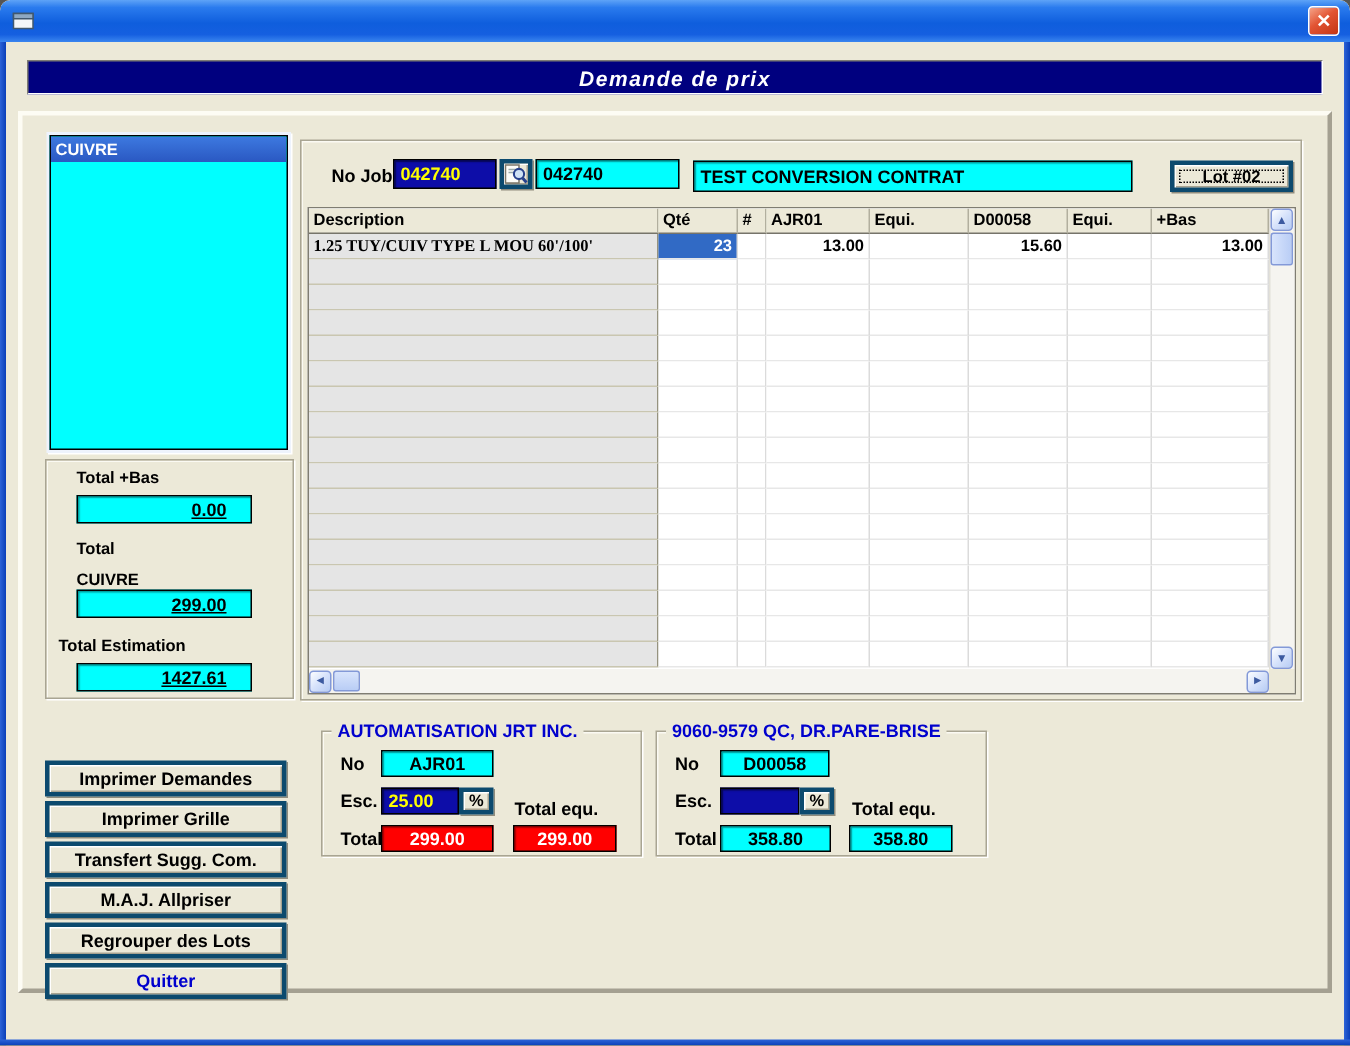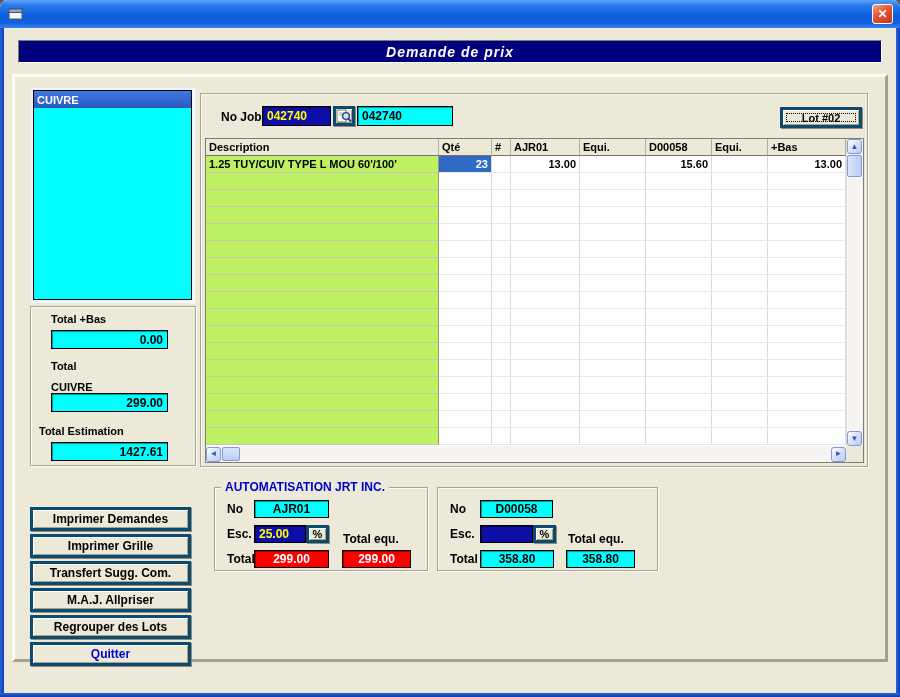--- a/index.html
+++ b/index.html
@@ -62,21 +62,21 @@
   .listitem.sel { background: linear-gradient(180deg,#3d79e0,#2a58c2); color:#fff; }
 
   .totfrm { position:absolute; left:30px; top:306px; width:166px; height:160px; }
   .totlabel { position:absolute; font-size:11px; font-weight:bold; color:#000; }
   .cyanfield {
     background:var(--cyan); border:1px solid #000;
     box-shadow: inset 1px 1px 1px rgba(0,0,0,.4);
     font-weight:bold; font-size:12px; color:#000;
     display:flex; align-items:center;
   }
-  .num { justify-content:flex-end; padding-right:4px; }
+  .num { justify-content:flex-end; padding-right:16px;text-decoration:underline; }
   .ctr { justify-content:center; }
   .tfield { position:absolute; left:51px; width:117px; height:19px; }
 
   .btn3d {
     background:#ece9d8;
     border:3px solid #0c4a6e;
     box-shadow: inset 1px 1px 0 #ffffff, inset -1px -1px 0 #a6a290, 1px 1px 0 #8f8c7d;
     font-weight:bold; color:#000;
     display:flex; align-items:center; justify-content:center; cursor:pointer;
   }
@@ -109,21 +109,21 @@
   .hcell {
     height:17px; background:#ece9d8; font-size:11px; font-weight:bold;
     border-right:1px solid #b2af9e; border-bottom:1px solid #76746a;
     padding:1px 3px; display:flex; align-items:center; flex:none; overflow:hidden;
   }
   .cell {
     height:17px; background:#fff; font-size:11px; font-weight:bold;
     border-right:1px solid #dbdbdb; border-bottom:1px solid #e7e7e7;
     padding:1px 3px; display:flex; align-items:center; flex:none; overflow:hidden; white-space:nowrap;
   }
-  .cell.desc { background:#bef264; border-right:1px solid #96937f; border-bottom:1px solid #c9c6b0; }
+  .cell.desc { background:#e5e5e5; border-right:1px solid #96937f; border-bottom:1px solid #c9c6b0;font-family:Liberation Serif, serif; }
   .cell.r { justify-content:flex-end; }
   .cell.sel { background: var(--cell-sel); color:#fff; }
 
   
   .vscroll { position:absolute; right:0; top:0; width:17px; bottom:16px; background:#f5f4f0;
              box-shadow: inset 1px 0 0 #e2e0d8; }
   .hscroll { position:absolute; left:0; bottom:0; right:17px; height:16px; background:#f5f4f0; }
   .corner  { position:absolute; right:0; bottom:0; width:17px; height:16px; background:#ece9d8; }
   .sbtn {
     position:absolute;
@@ -204,20 +204,21 @@
   <div class="btn3d jobsrch">
     <svg width="16" height="14" viewBox="0 0 16 14">
       <rect x="1" y="1" width="9" height="12" fill="#fdfdf8" stroke="#7a7668"></rect>
       <line x1="3" y1="4" x2="8" y2="4" stroke="#9aa"></line>
       <line x1="3" y1="6" x2="8" y2="6" stroke="#9aa"></line>
       <circle cx="10" cy="7" r="3.4" fill="#cfe2f5" stroke="#27418c" stroke-width="1.4"></circle>
       <line x1="12.4" y1="9.6" x2="15" y2="12.6" stroke="#27418c" stroke-width="2"></line>
     </svg>
   </div>
   <div class="cyanfield jobnum2">042740</div>
+  <div class="cyanfield jobdesc">TEST CONVERSION CONTRAT</div>
   <div class="btn3d lotbtn">Lot #02</div>
 
   <div class="gridwrap">
     <div class="gridarea">
       <div class="gridrow">
           <div class="hcell" style="width: 233px;">Description</div>
           <div class="hcell" style="width: 53px;">Qté</div>
           <div class="hcell" style="width: 19px;">#</div>
           <div class="hcell" style="width: 69px;">AJR01</div>
           <div class="hcell" style="width: 66px;">Equi.</div>
@@ -418,20 +419,21 @@
     <div class="grplabel" style="left:12px; top:37px;">Esc.</div>
     <input class="navyfield" style="position: absolute; left: 39px; top: 37px; width: 52px; height: 18px;" readonly="" value="25.00">
     <div class="btn3d pctbtn" style="position:absolute; left:91px; top:37px; width:23px; height:18px;">%</div>
     <div class="grplabel" style="left:128px; top:42px;">Total equ.</div>
     <div class="grplabel" style="left:12px; top:62px;">Total</div>
     <div class="redfield" style="position:absolute; left:39px; top:62px; width:75px; height:18px;">299.00</div>
     <div class="redfield" style="position:absolute; left:127px; top:62px; width:69px; height:18px;">299.00</div>
   </div>
 
   <div class="grpbox etched" style="left:437px; top:487px; width:221px;">
+    <div class="grptitle">9060-9579 QC, DR.PARE-BRISE</div>
     <div class="grplabel" style="left:12px; top:12px;">No</div>
     <div class="cyanfield ctr" style="position:absolute; left:42px; top:12px; width:73px; height:18px;">D00058</div>
     <div class="grplabel" style="left:12px; top:37px;">Esc.</div>
     <input class="navyfield" style="position: absolute; left: 42px; top: 37px; width: 53px; height: 18px;" readonly="" value="">
     <div class="btn3d pctbtn" style="position:absolute; left:95px; top:37px; width:23px; height:18px;">%</div>
     <div class="grplabel" style="left:130px; top:42px;">Total equ.</div>
     <div class="grplabel" style="left:12px; top:62px;">Total</div>
     <div class="cyanfield ctr" style="position:absolute; left:42px; top:62px; width:74px; height:18px;">358.80</div>
     <div class="cyanfield ctr" style="position:absolute; left:128px; top:62px; width:69px; height:18px;">358.80</div>
   </div>

